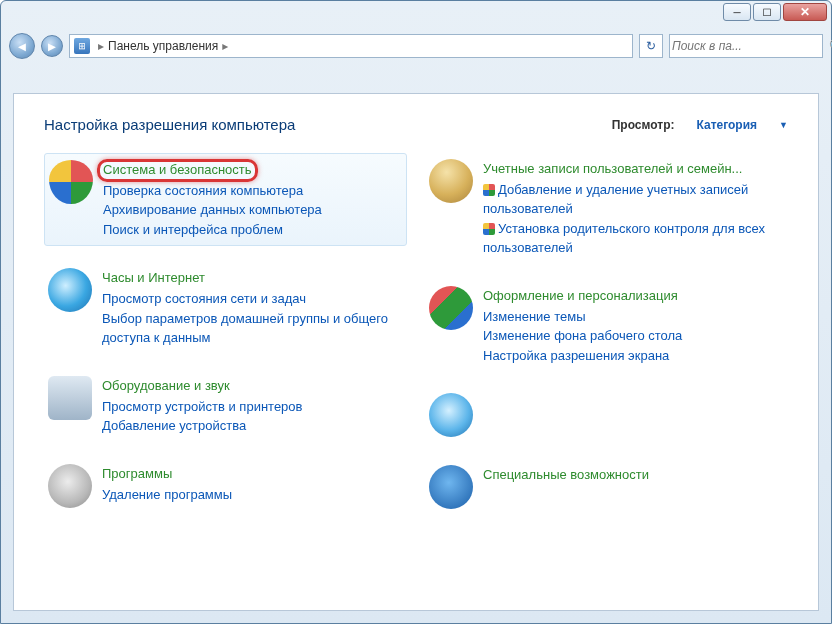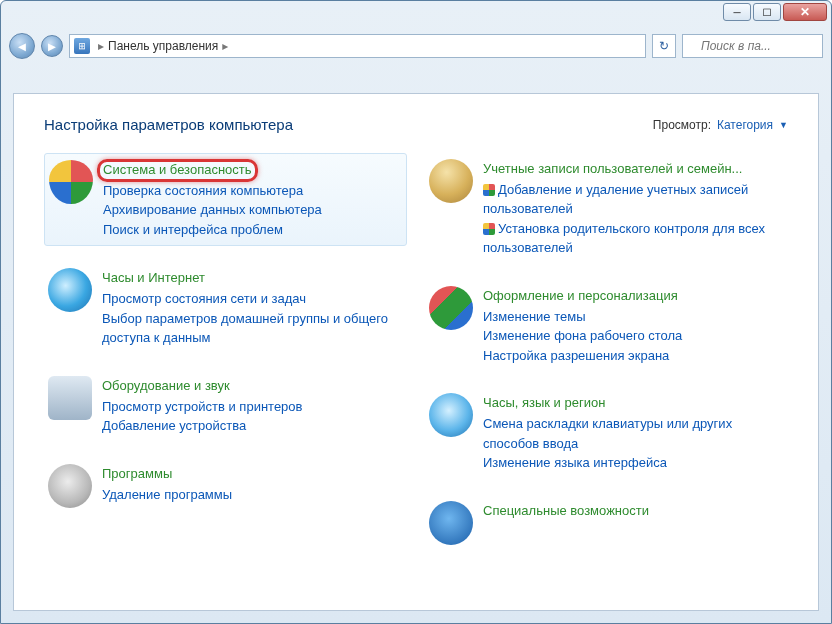--- a/index.html
+++ b/index.html
@@ -12,33 +12,33 @@
 .win-btn.close { width: 44px; background: linear-gradient(#e9a3a0,#c85a54); border-color: #a04540; color: #fff; }
 .win-btn.close span { font-weight: bold; font-size: 12px; }
 
 .nav-row { height: 34px; display: flex; align-items: center; padding: 0 8px; gap: 6px; }
 .nav-btn { width: 26px; height: 26px; border-radius: 50%; background: radial-gradient(circle at 40% 35%, #c9dff5, #7ea9d2 60%, #5c86b1); border: 1px solid #5f85ac; display: flex; align-items: center; justify-content: center; color: #fff; font-size: 13px; }
 .nav-btn.fwd { width: 22px; height: 22px; }
 .breadcrumb { flex: 1; height: 24px; background: #fff; border: 1px solid #9db5cc; display: flex; align-items: center; padding: 0 4px; font-size: 12px; color: #333; }
 .breadcrumb .bc-icon { width: 16px; height: 16px; margin-right: 4px; background: linear-gradient(#6fa8e0,#3775bc); border-radius: 2px; display: flex; align-items: center; justify-content: center; color: #fff; font-size: 9px; }
 .breadcrumb .sep { margin: 0 4px; color: #777; }
 .refresh-btn { width: 24px; height: 24px; border: 1px solid #9db5cc; background: #fff; display: flex; align-items: center; justify-content: center; color: #2a5d9e; font-size: 12px; }
-.search { width: 141px; height: 24px; border: 1px solid #9db5cc; background: #fff; display: flex; align-items: center; padding: 0 18px; }
+.search { width: 154px; height: 24px; border: 1px solid #9db5cc; background: #fff; display: flex; align-items: center; padding: 0 2px; }
 .search input { border: none; outline: none; flex: 1; font-size: 12px; font-style: italic; color: #777; background: transparent; }
 .search .sicon { color: #2a5d9e; font-size: 12px; }
 
 .menubar { height: 24px; background: linear-gradient(#fafcfe,#e9eff6); border-top: 1px solid #c6d4e3; border-bottom: 1px solid #c6d4e3; display: flex; align-items: center; padding: 0 8px; gap: 14px; font-size: 12px; color: #333; }
 .menubar span { cursor: default; }
 
 .content-wrap { position: absolute; left: 12px; right: 12px; top: 92px; bottom: 12px; background: #fff; border: 1px solid #b7c7d8; }
 .content-inner { padding: 22px 30px 12px 30px; height: 100%; overflow: hidden; }
 
 .heading-row { display: flex; justify-content: space-between; align-items: center; margin-bottom: 20px; }
 .heading-row h1 { font-size: 15px; font-weight: normal; color: #0a3c77; }
-.viewmode { font-size: 12px; color: #333; display: flex; align-items: center; gap: 6px; }
+.viewmode { font-size: 12px; color: #333; display: flex; align-items: center; gap: 22px; font-weight: bold; }
 .viewmode .vlink { color: #1a5fb4; }
 .viewmode .drop { font-size: 9px; color: #1a5fb4; }
 
 .columns { display: flex; gap: 18px; }
 .col { flex: 1; }
 
 .category { display: flex; gap: 10px; margin-bottom: 16px; padding: 6px 4px; }
 .category.highlight { background: linear-gradient(#f6fbfe,#eaf4fc); border: 1px solid #cde3f4; border-radius: 3px; }
 .cat-icon { width: 44px; height: 44px; flex-shrink: 0; border-radius: 6px; display: flex; align-items: center; justify-content: center; font-size: 22px; }
 .cat-body { flex: 1; }
@@ -89,21 +89,21 @@
     <div class="search">
       <input type="text" placeholder="Поиск в па..." style="">
       <span class="sicon">🔍</span>
     </div>
   </div>
 
 
   <div class="content-wrap">
     <div class="content-inner">
       <div class="heading-row">
-        <h1>Настройка параметров компьютера</h1>
+        <h1>Настройка разрешения компьютера</h1>
         <div class="viewmode">
           <span>Просмотр:</span>
           <span class="vlink">Категория</span>
           <span class="drop">▼</span>
         </div>
       </div>
 
       <div class="columns">
         <div class="col" id="col-left">
             <div class="category highlight">
@@ -146,24 +146,20 @@
             <div class="category">
               <div class="cat-icon ic-appear"></div>
               <div class="cat-body"><a class="cat-title">Оформление и персонализация</a><div class="cat-links">
                   <a>Изменение темы</a>
                   <a>Изменение фона рабочего стола</a>
                   <a>Настройка разрешения экрана</a>
                 </div></div>
             </div>
             <div class="category">
               <div class="cat-icon ic-clock"></div>
-              <div class="cat-body"><a class="cat-title">Часы, язык и регион</a><div class="cat-links">
-                  <a>Смена раскладки клавиатуры или других способов ввода</a>
-                  <a>Изменение языка интерфейса</a>
-                </div></div>
             </div>
             <div class="category">
               <div class="cat-icon ic-access"></div>
               <div class="cat-body"><a class="cat-title">Специальные возможности</a></div>
             </div>
           </div>
       </div>
     </div>
   </div>
 

